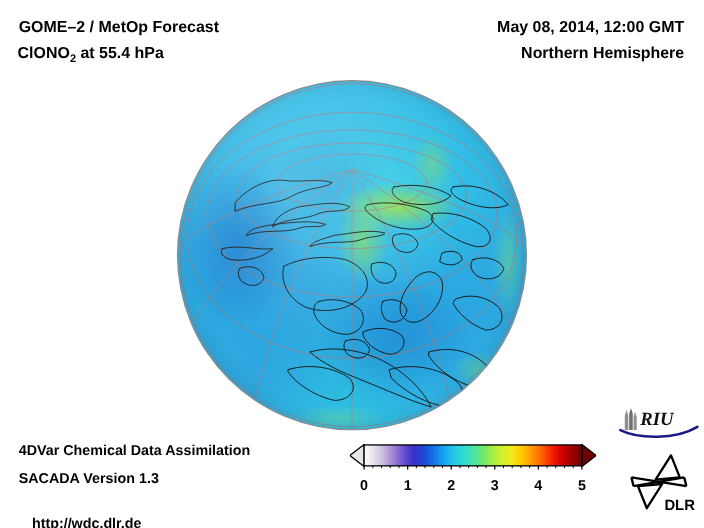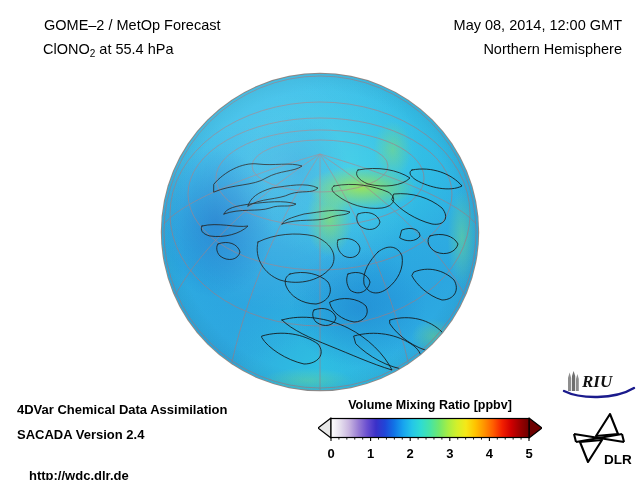--- a/index.html
+++ b/index.html
@@ -4,21 +4,21 @@
 <style>
   html,body{margin:0;padding:0;}
   body{
     width:640px;height:480px;
     background:#ffffff;
     font-family:"Liberation Sans",sans-serif;
     color:#000;
     position:relative;
     overflow:hidden;
   }
-  .hdr{position:absolute;font-weight:normal;font-size:14.5px;white-space:nowrap;margin-left:27px;}
+  .hdr{position:absolute;font-weight:bold;font-size:14.5px;white-space:nowrap;}
   #hdr-l1{left:17px;top:17px;}
   #hdr-l2{left:16px;top:41px;}
   #hdr-r1{right:18px;top:17px;text-align:center;}
   #hdr-r2{right:18px;top:41px;text-align:right;}
   #hdr-l2 sub{font-size:10px;vertical-align:baseline;position:relative;top:3px;}
 
   #globe-wrap{position:absolute;left:162px;top:74px;width:316px;height:316px;}
   #globe{
     position:absolute;left:0;top:0;width:100%;height:100%;
     border-radius:50%;overflow:hidden;
@@ -126,25 +126,24 @@
         <path d="M240 156 C 250 152, 258 156, 258 162 C 254 168, 244 168, 238 164 Z"></path>
         <path d="M100 262 C 120 256, 142 260, 156 270 C 164 280, 156 290, 142 290 C 124 286, 106 274, 100 264 Z"></path>
         <path d="M56 170 C 66 166, 76 170, 78 178 C 76 186, 66 188, 58 182 C 54 178, 54 172, 56 170 Z"></path>
       </g>
     </svg>
     <div class="lay" id="shade"></div>
   </div>
 </div>
 
 <div class="foot" id="foot1">4DVar Chemical Data Assimilation</div>
-<div class="foot" id="foot2">SACADA Version 2.4</div>
+<div class="foot" id="foot2">SACADA Version 1.3</div>
 <div class="foot" id="foot3">http://wdc.dlr.de</div>
 
 <div id="cb-wrap">
-  <div id="cb-title">Volume Mixing Ratio [ppbv]</div>
   <svg id="cb-bar" width="224" height="24" viewBox="0 0 224 24">
     <defs>
         <linearGradient id="cbgrad" x1="0" y1="0" x2="1" y2="0">
           <stop offset="0.00%" stop-color="#ffffff"></stop>
           <stop offset="4.55%" stop-color="#e6e0ee"></stop>
           <stop offset="9.09%" stop-color="#c9b6e0"></stop>
           <stop offset="13.64%" stop-color="#9a7fd4"></stop>
           <stop offset="18.18%" stop-color="#6a4fd0"></stop>
           <stop offset="22.73%" stop-color="#3a30c8"></stop>
           <stop offset="27.27%" stop-color="#1f46d8"></stop>

